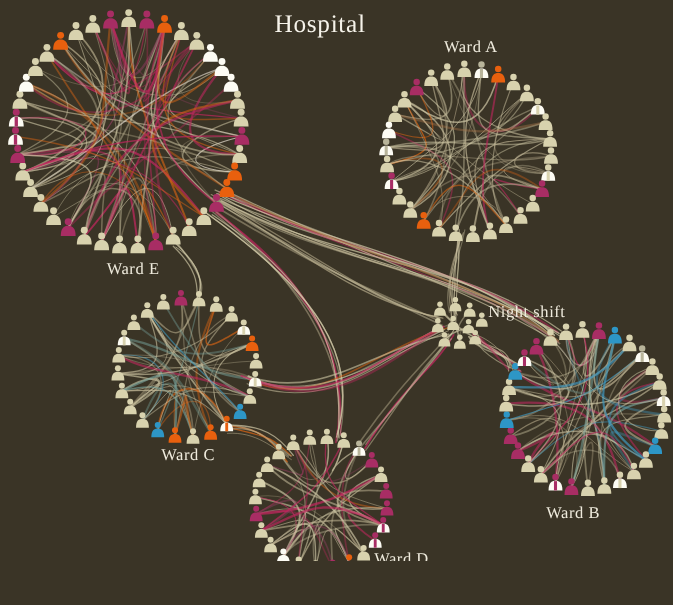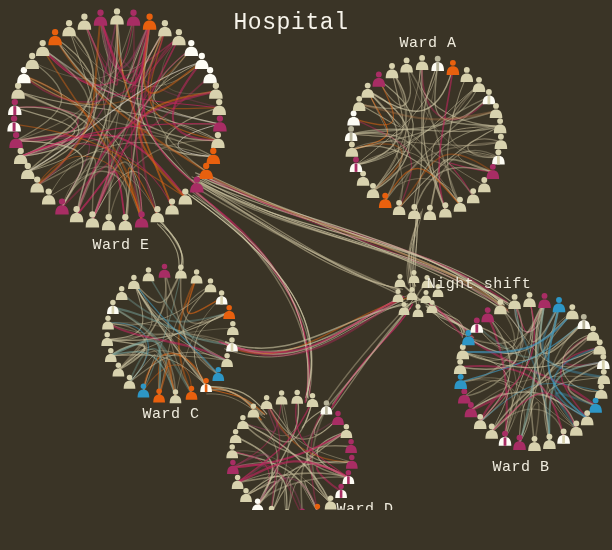--- a/index.html
+++ b/index.html
@@ -1,19 +1,19 @@
 <!DOCTYPE html>
 <html><head>
 <meta charset="utf-8">
 <style>
   html,body{margin:0;padding:0;background:#3a3426;}
   .stage{
     position:relative;width:612px;height:510px;overflow:hidden;
     background:#3a3426;
-    font-family:Liberation Mono, monospace;
+    font-family:Liberation Serif, serif;
   }
   .stage svg{position:absolute;left:0;top:0;display:block;}
   text.viz-title{
     font-size:23px;fill:#f6f3ea;letter-spacing:0.6px;font-weight:400;
   }
   text.cluster-label{
     font-size:15px;fill:#efebdd;letter-spacing:0.5px;font-weight:400;
   }
 </style>
 </head>

